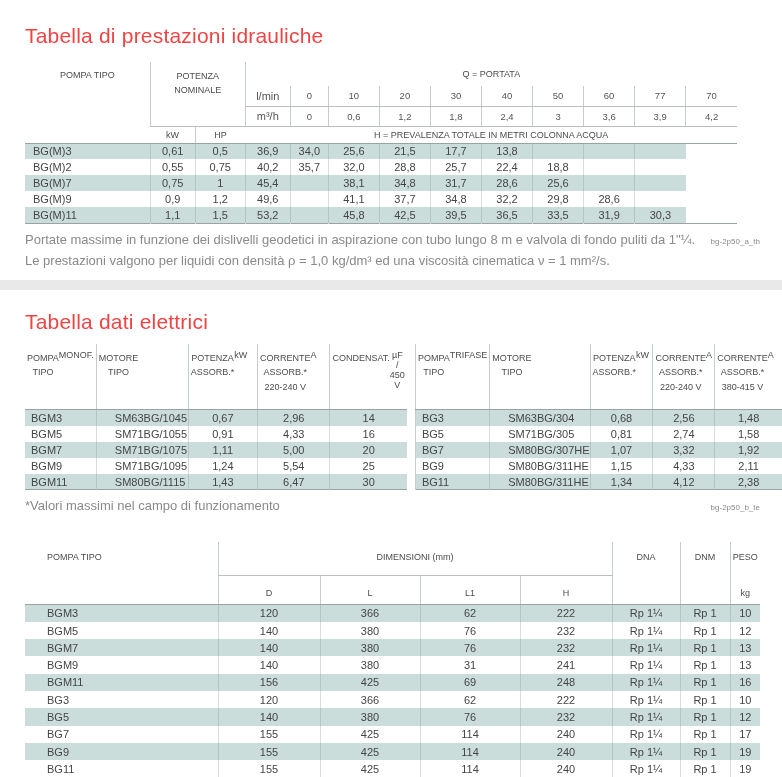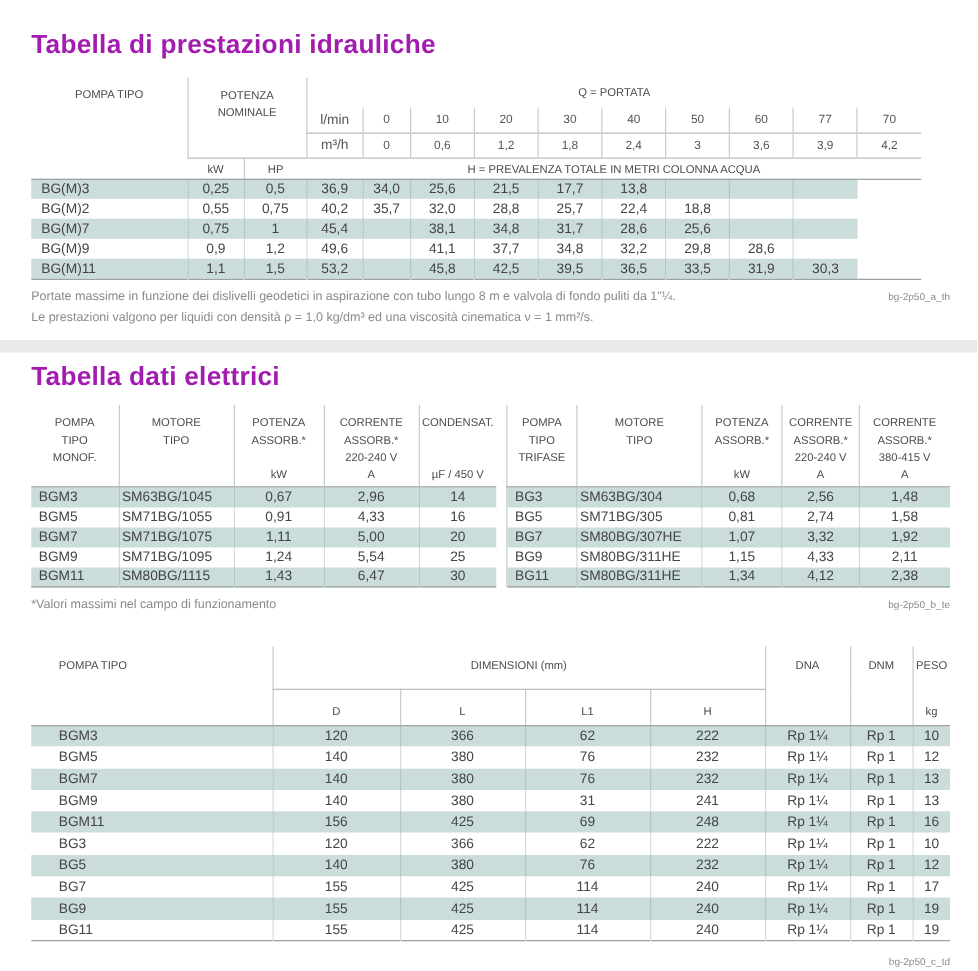--- a/index.html
+++ b/index.html
@@ -10,21 +10,21 @@
     --vlineSoft:rgba(130,150,148,.32);
     --txt:#454545;
     --hd:#4c4c4c;
     --fn:#8a8a8a;
   }
   *{margin:0;padding:0;box-sizing:border-box}
   body{
     width:782px;height:777px;background:#ffffff;overflow:hidden;
     font-family:"Liberation Sans", sans-serif;color:var(--txt);
   }
-  .title{font-size:21px;font-weight:700;color:#a21caf;margin:24px 0 14px 25px;letter-spacing:.2px}
+  .title{font-size:21px;font-weight:400;color:#ef4444;margin:24px 0 14px 25px;letter-spacing:.2px}
   table{border-collapse:collapse;table-layout:fixed}
   th{font-size:9px;font-weight:normal;color:var(--hd);text-align:center}
   td{font-size:11px;color:var(--txt);text-align:center}
   tbody tr{height:16px}
   tbody tr:nth-child(odd){background:var(--stripe)}
   tbody td{border-left:1px solid var(--vlineSoft)}
   tbody td:first-child{border-left:none;text-align:left;padding-left:8px}
 
   
   #t1{width:712px;margin-left:25px;border-bottom:1px solid var(--hline2)}
@@ -43,46 +43,46 @@
   #t1 tr.r4 th{border-bottom:1px solid var(--hline2)}
   #t1 th.hp{border-left:1px solid var(--vline)}
 
   
   .t2wrap{display:flex;gap:8px;margin-left:25px}
   .t2{border-bottom:1px solid var(--hline2)}
   .t2 thead th{vertical-align:top;border-left:1px solid var(--vline);padding:0 2px}
   .t2 thead th:first-child{border-left:none}
   #t2r thead th:first-child,#t2r tbody td:first-child{border-left:1px solid var(--vline)}
   .t2 thead tr{height:66px}
-  .hwrap{display:flex;flex-direction:column;justify-content:space-between;height:64px;padding-top:7px}
+  .hwrap{display:flex;flex-direction:row;justify-content:flex-start;height:64px;padding-top:7px}
   .htop div{line-height:1.6}
   .hbot{line-height:1.1;padding-bottom:3px}
   .hbot.raised{padding-bottom:16px}
   .t2 thead{border-bottom:1px solid var(--hline2)}
   .t2 thead tr th{border-bottom:1px solid var(--hline2)}
-  .t2 tbody td:nth-child(2){text-align:left;padding-left:2px}
+  .t2 tbody td:nth-child(2){text-align:left;padding-left:18px}
   .t2 tbody td:first-child{padding-left:6px}
 
   
   #t3{width:735px;margin:26px 0 0 25px;border-bottom:1px solid var(--hline2)}
   #t3 thead .r1{height:34px}
   #t3 thead .r2{height:29px}
   #t3 thead .r1 th{vertical-align:top;padding-top:10px}
   #t3 thead .r2 th{vertical-align:bottom;padding-bottom:6px;border-bottom:1px solid var(--hline2)}
   #t3 th.pompa3{text-align:left;padding-left:22px;border-bottom:1px solid var(--hline2)}
   #t3 th.dim{border-left:1px solid var(--vline);border-bottom:1px solid var(--hline)}
   #t3 th.dna,#t3 th.dnm{border-left:1px solid var(--vline);border-bottom:1px solid var(--hline2)}
   #t3 th.peso{border-left:1px solid var(--vline)}
   #t3 tr.r2 th{border-left:1px solid var(--vline)}
   #t3 tbody tr{height:17.3px}
   #t3 tbody td:first-child{padding-left:22px}
 
   
   .fnrow{display:flex;justify-content:space-between;width:735px;margin:7px 0 0 25px;align-items:baseline}
-  .fn{font-size:10px;color:var(--fn);line-height:1.4}
+  .fn{font-size:13px;color:var(--fn);line-height:1.4}
   .code{font-size:8px;color:var(--fn)}
   .band{width:782px;height:10px;background:#e9e9e9;margin-top:10px}
   .codeline{width:735px;margin-left:25px;text-align:right;margin-top:6px}
 </style>
 </head>
 <body>
 
 <div class="title">Tabella di prestazioni idrauliche</div>
 
 <table id="t1">
@@ -137,21 +137,21 @@
       </tr>
     <tr class="r4">
       <th class="kw">kW</th>
       <th class="hp">HP</th>
       <th colspan="10">H = PREVALENZA TOTALE IN METRI COLONNA ACQUA</th>
     </tr>
   </thead>
   <tbody>
       <tr>
         <td>BG(M)3</td>
-        <td>0,25</td>
+        <td>0,61</td>
         <td>0,5</td>
         <td>36,9</td>
         <td>34,0</td>
         <td>25,6</td>
         <td>21,5</td>
         <td>17,7</td>
         <td>13,8</td>
         <td></td>
         <td></td>
         <td></td>
@@ -218,21 +218,21 @@
 <div class="fnrow">
   <div class="fn">Portate massime in funzione dei dislivelli geodetici in aspirazione con tubo lungo 8 m e valvola di fondo puliti da 1"¼.</div>
   <div class="code">bg-2p50_a_th</div>
 </div>
 <div class="fnrow" style="margin-top:3px">
   <div class="fn">Le prestazioni valgono per liquidi con densità ρ = 1,0 kg/dm³ ed una viscosità cinematica ν = 1 mm²/s.</div>
 </div>
 
 <div class="band"></div>
 
-<div class="title" style="margin-top:8px;margin-bottom:10px">Tabella dati elettrici</div>
+<div class="title" style="margin-top:20px;margin-bottom:10px">Tabella dati elettrici</div>
 
 <div class="t2wrap">
   <table class="t2" id="t2l">
     <colgroup>
       <col style="width:70px">
         <col style="width:92px">
         <col style="width:72px">
         <col style="width:76px">
         <col style="width:62px">
     </colgroup>

